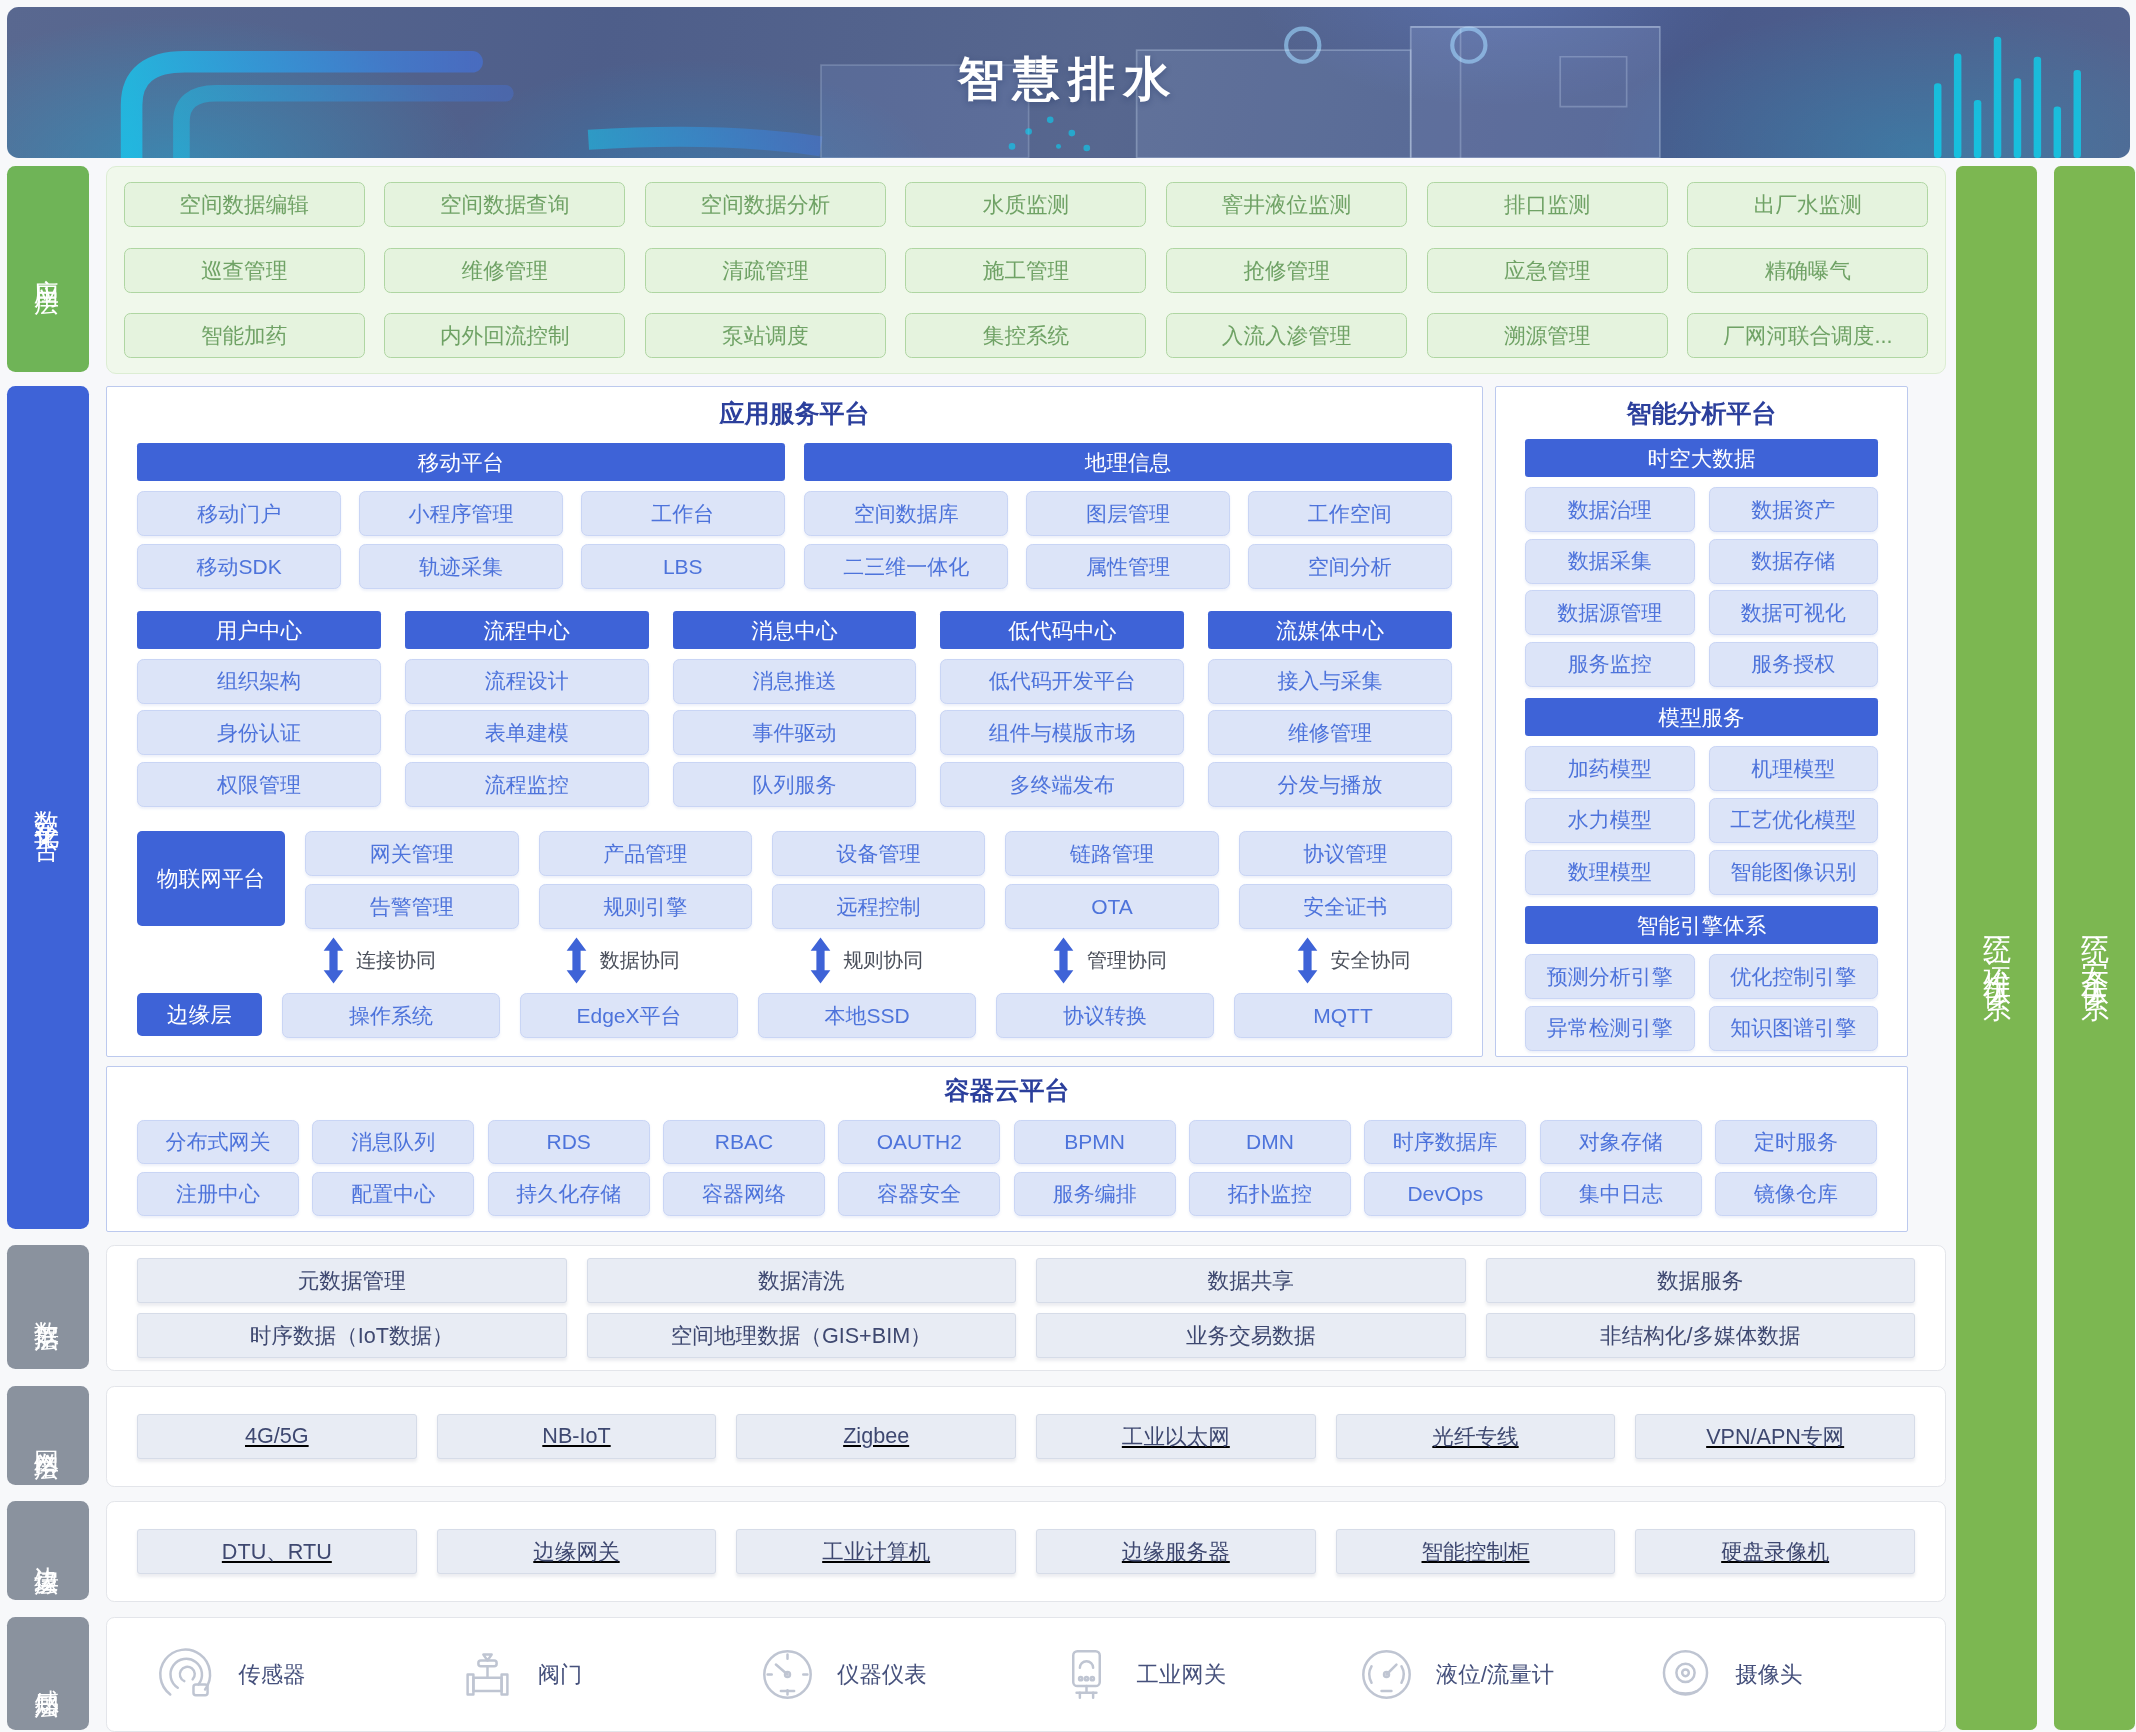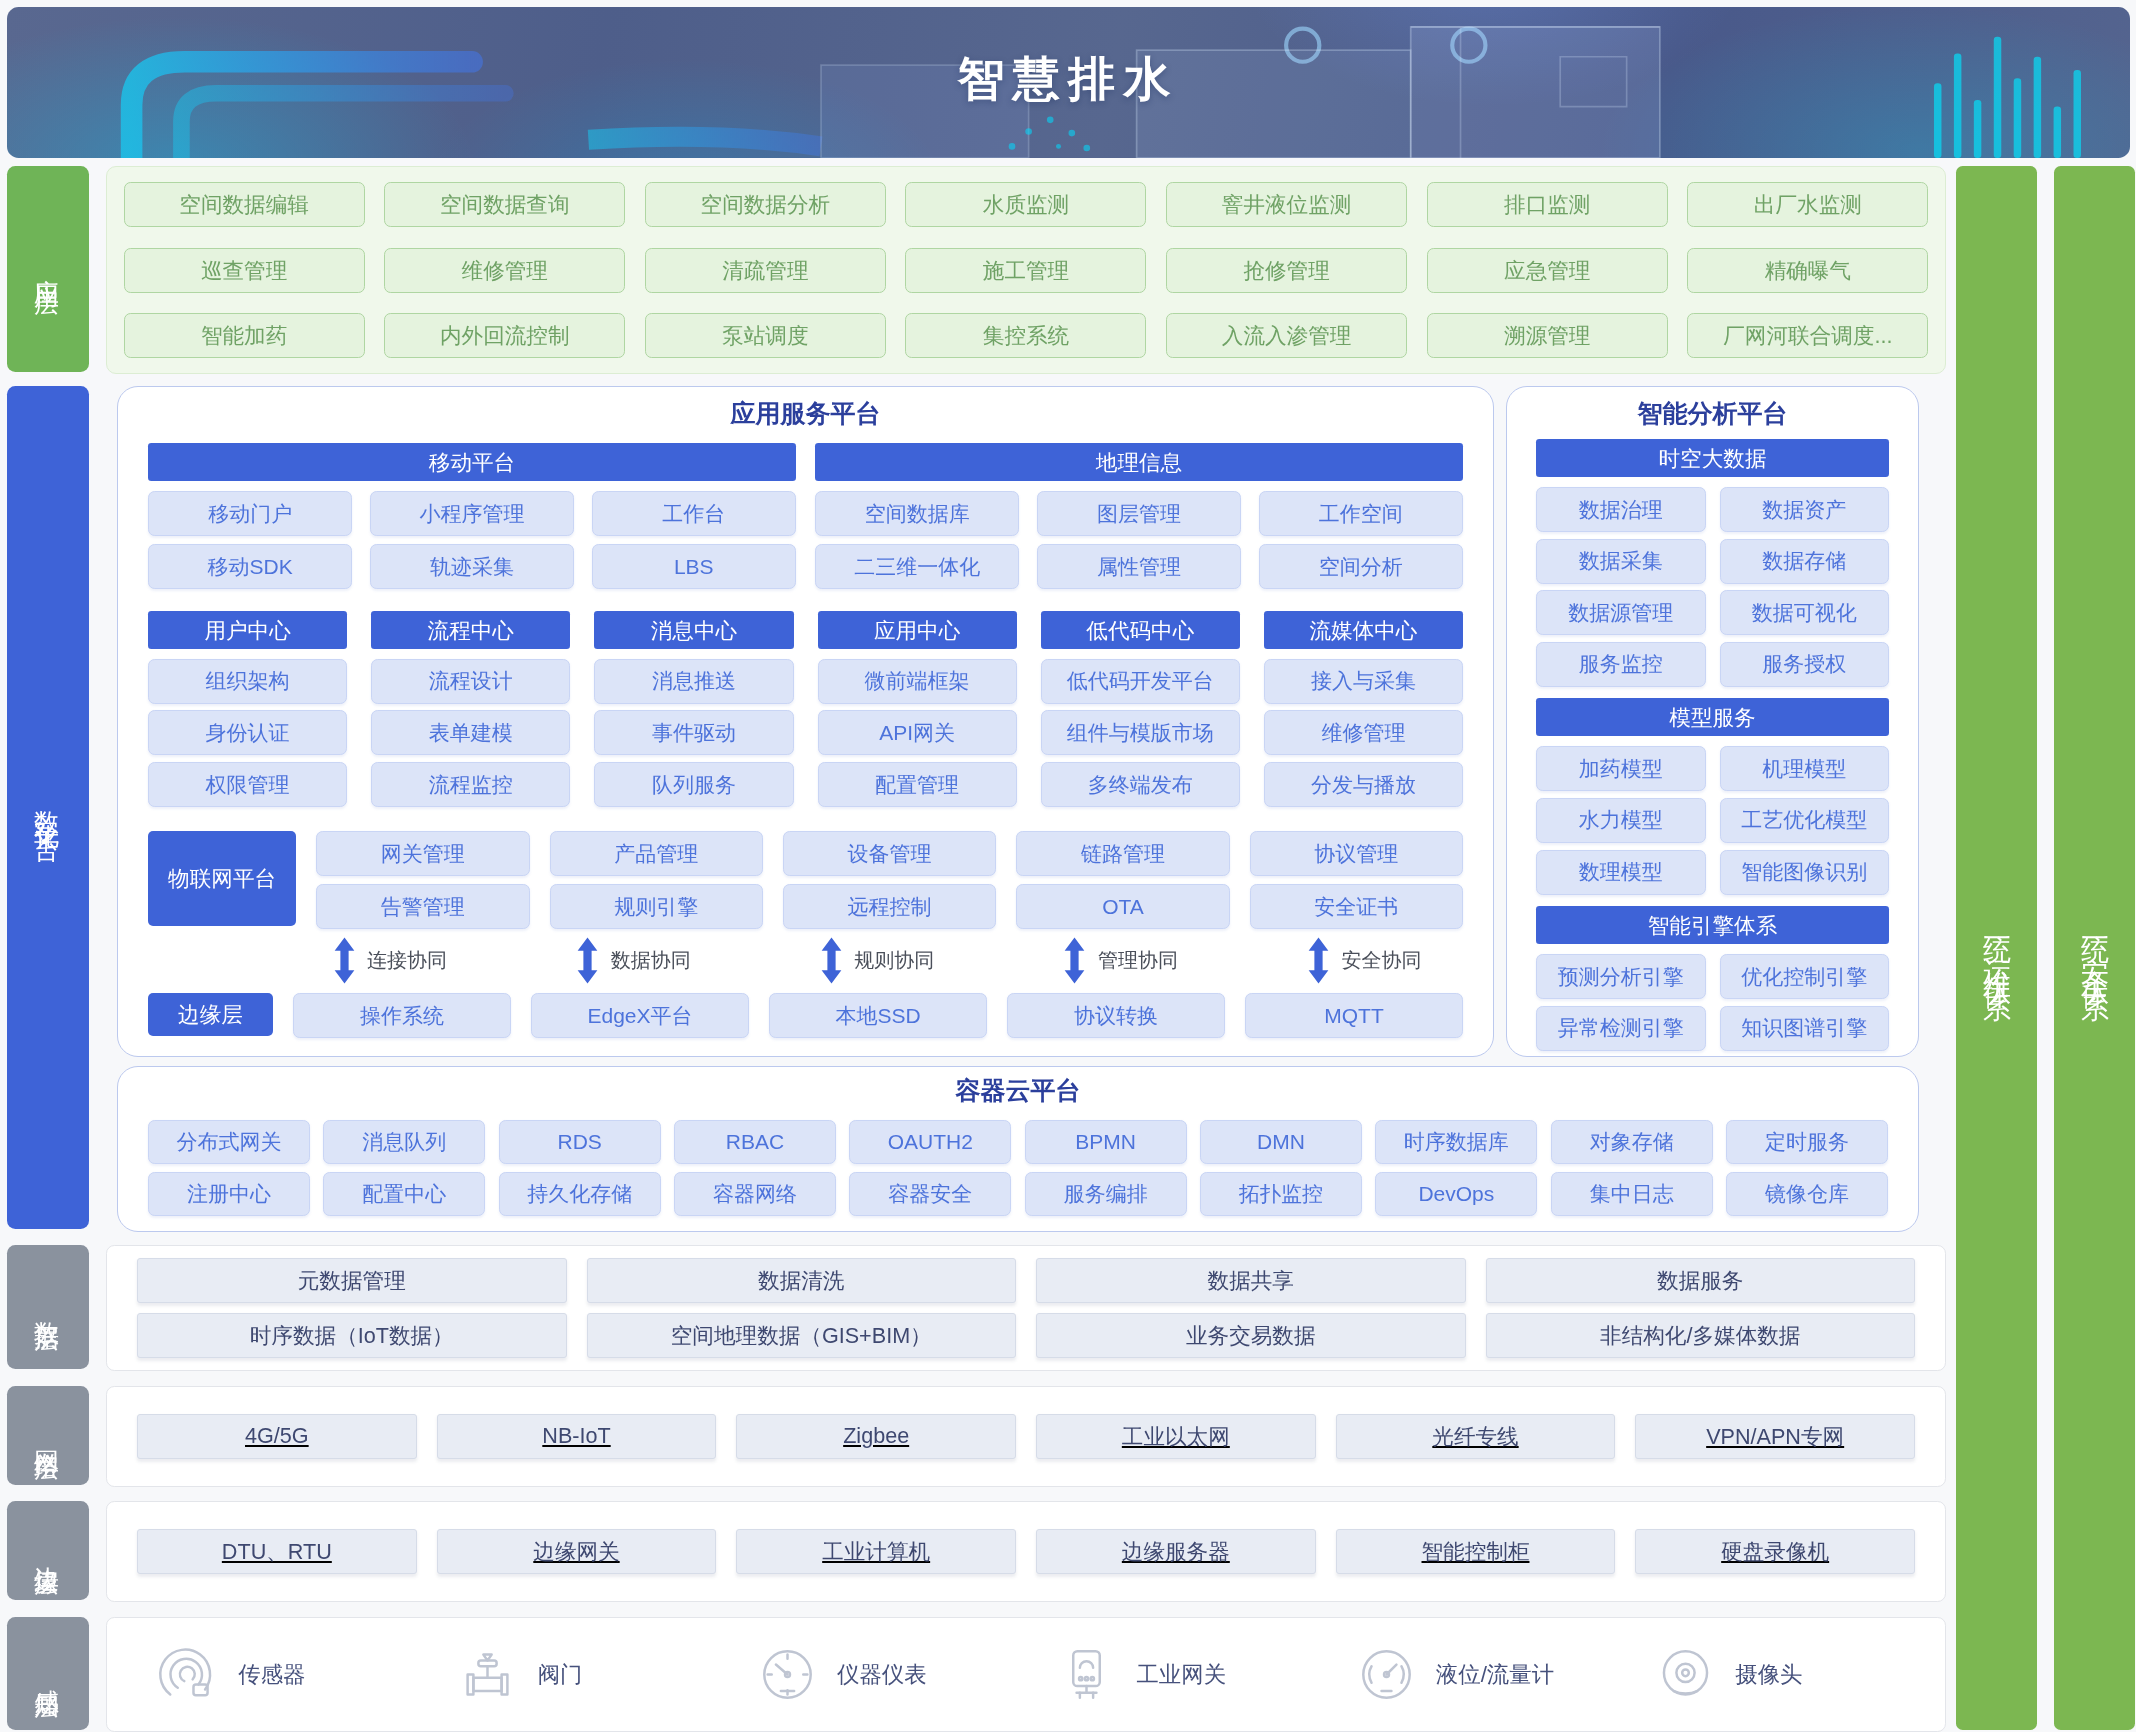--- a/index.html
+++ b/index.html
@@ -20,21 +20,21 @@
   
   .vtab{position:absolute;border-radius:8.3px;color:#fff;display:flex;align-items:center;justify-content:center;
     writing-mode:vertical-rl;font-size:25px;letter-spacing:6.6px;}
   .vtab.green{background:#6FB457;}
   .vtab.blue{background:#3E63D7;}
   .vtab.gray{background:#8A929E;letter-spacing:3.3px;}
   .rail{position:absolute;top:166px;height:1564px;width:81px;border-radius:6.6px;background:#7CB751;color:#fff;
     display:flex;align-items:center;justify-content:center;writing-mode:vertical-rl;font-size:28px;letter-spacing:11.6px;}
 
   
-  .panel{position:absolute;background:#ffffff;border:1.7px solid #BCC9EE;border-radius:21px;margin-left:11px;}
+  .panel{position:absolute;background:#ffffff;border:1.7px solid #BCC9EE;border-radius:2px;}
   .panel-title{position:absolute;left:0;right:0;top:10px;text-align:center;color:#2B3F9C;font-size:25px;font-weight:bold;}
   .panel-gray{position:absolute;background:#ffffff;border:0.8px solid #E3E5EA;border-radius:8.3px;}
   .app-panel{position:absolute;background:#F0F8EB;border:0.8px solid #DCEDD3;border-radius:10px;}
 
   
   .btn-green{background:#E5F3DE;border:0.8px solid #AFD6A2;border-radius:6.6px;color:#6FA265;font-size:21.6px;
     display:flex;align-items:center;justify-content:center;height:43px;}
   .btn-blue{background:#DCE4F8;border:0.8px solid #C9D5F5;border-radius:6.6px;color:#4D73DB;font-size:21px;
     display:flex;align-items:center;justify-content:center;height:43px;box-shadow:0 1.7px 2.5px rgba(80,110,200,.10);}
   .hdr-blue{background:#3E63D7;border-radius:3.3px;color:#ffffff;font-size:21.6px;
@@ -221,26 +221,20 @@
         <div class="btn-blue">表单建模</div>
         <div class="btn-blue">流程监控</div>
       </div>
       <div class="svc-col">
         <div class="hdr-blue">消息中心</div>
         <div class="btn-blue">消息推送</div>
         <div class="btn-blue">事件驱动</div>
         <div class="btn-blue">队列服务</div>
       </div>
       <div class="svc-col">
-        <div class="hdr-blue">应用中心</div>
-        <div class="btn-blue">微前端框架</div>
-        <div class="btn-blue">API网关</div>
-        <div class="btn-blue">配置管理</div>
-      </div>
-      <div class="svc-col">
         <div class="hdr-blue">低代码中心</div>
         <div class="btn-blue">低代码开发平台</div>
         <div class="btn-blue">组件与模版市场</div>
         <div class="btn-blue">多终端发布</div>
       </div>
       <div class="svc-col">
         <div class="hdr-blue">流媒体中心</div>
         <div class="btn-blue">接入与采集</div>
         <div class="btn-blue">维修管理</div>
         <div class="btn-blue">分发与播放</div>

